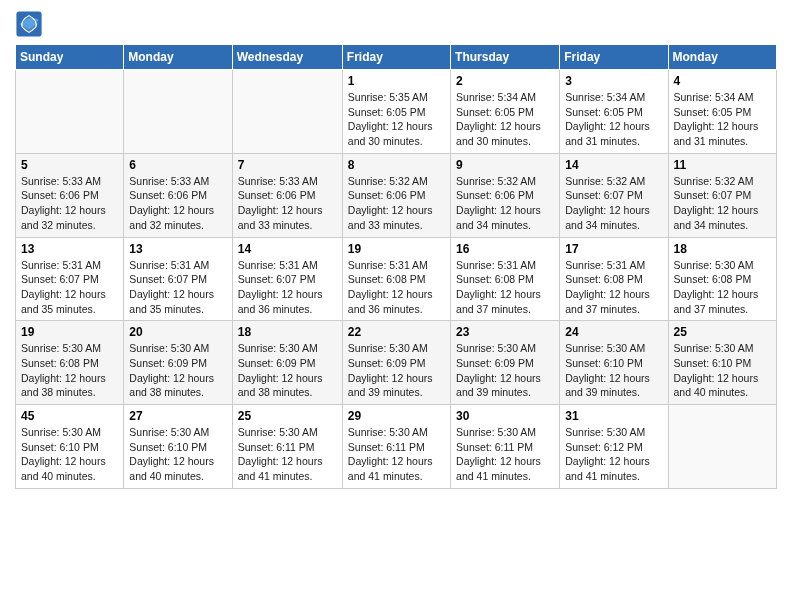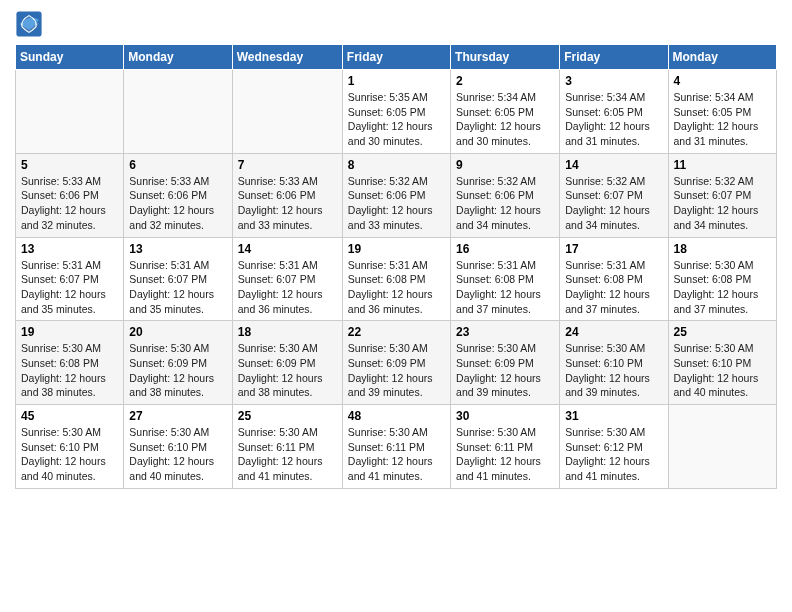--- a/index.html
+++ b/index.html
@@ -239,21 +239,21 @@
         </td>
         <td>
           <div class="day-num">27</div>
           <div class="day-info">Sunrise: 5:30 AM<br>Sunset: 6:10 PM<br>Daylight: 12 hours<br>and 40 minutes.</div>
         </td>
         <td>
           <div class="day-num">25</div>
           <div class="day-info">Sunrise: 5:30 AM<br>Sunset: 6:11 PM<br>Daylight: 12 hours<br>and 41 minutes.</div>
         </td>
         <td>
-          <div class="day-num">48</div>
+          <div class="day-num">29</div>
           <div class="day-info">Sunrise: 5:30 AM<br>Sunset: 6:11 PM<br>Daylight: 12 hours<br>and 41 minutes.</div>
         </td>
         <td>
           <div class="day-num">30</div>
           <div class="day-info">Sunrise: 5:30 AM<br>Sunset: 6:11 PM<br>Daylight: 12 hours<br>and 41 minutes.</div>
         </td>
         <td>
           <div class="day-num">31</div>
           <div class="day-info">Sunrise: 5:30 AM<br>Sunset: 6:12 PM<br>Daylight: 12 hours<br>and 41 minutes.</div>
         </td>

